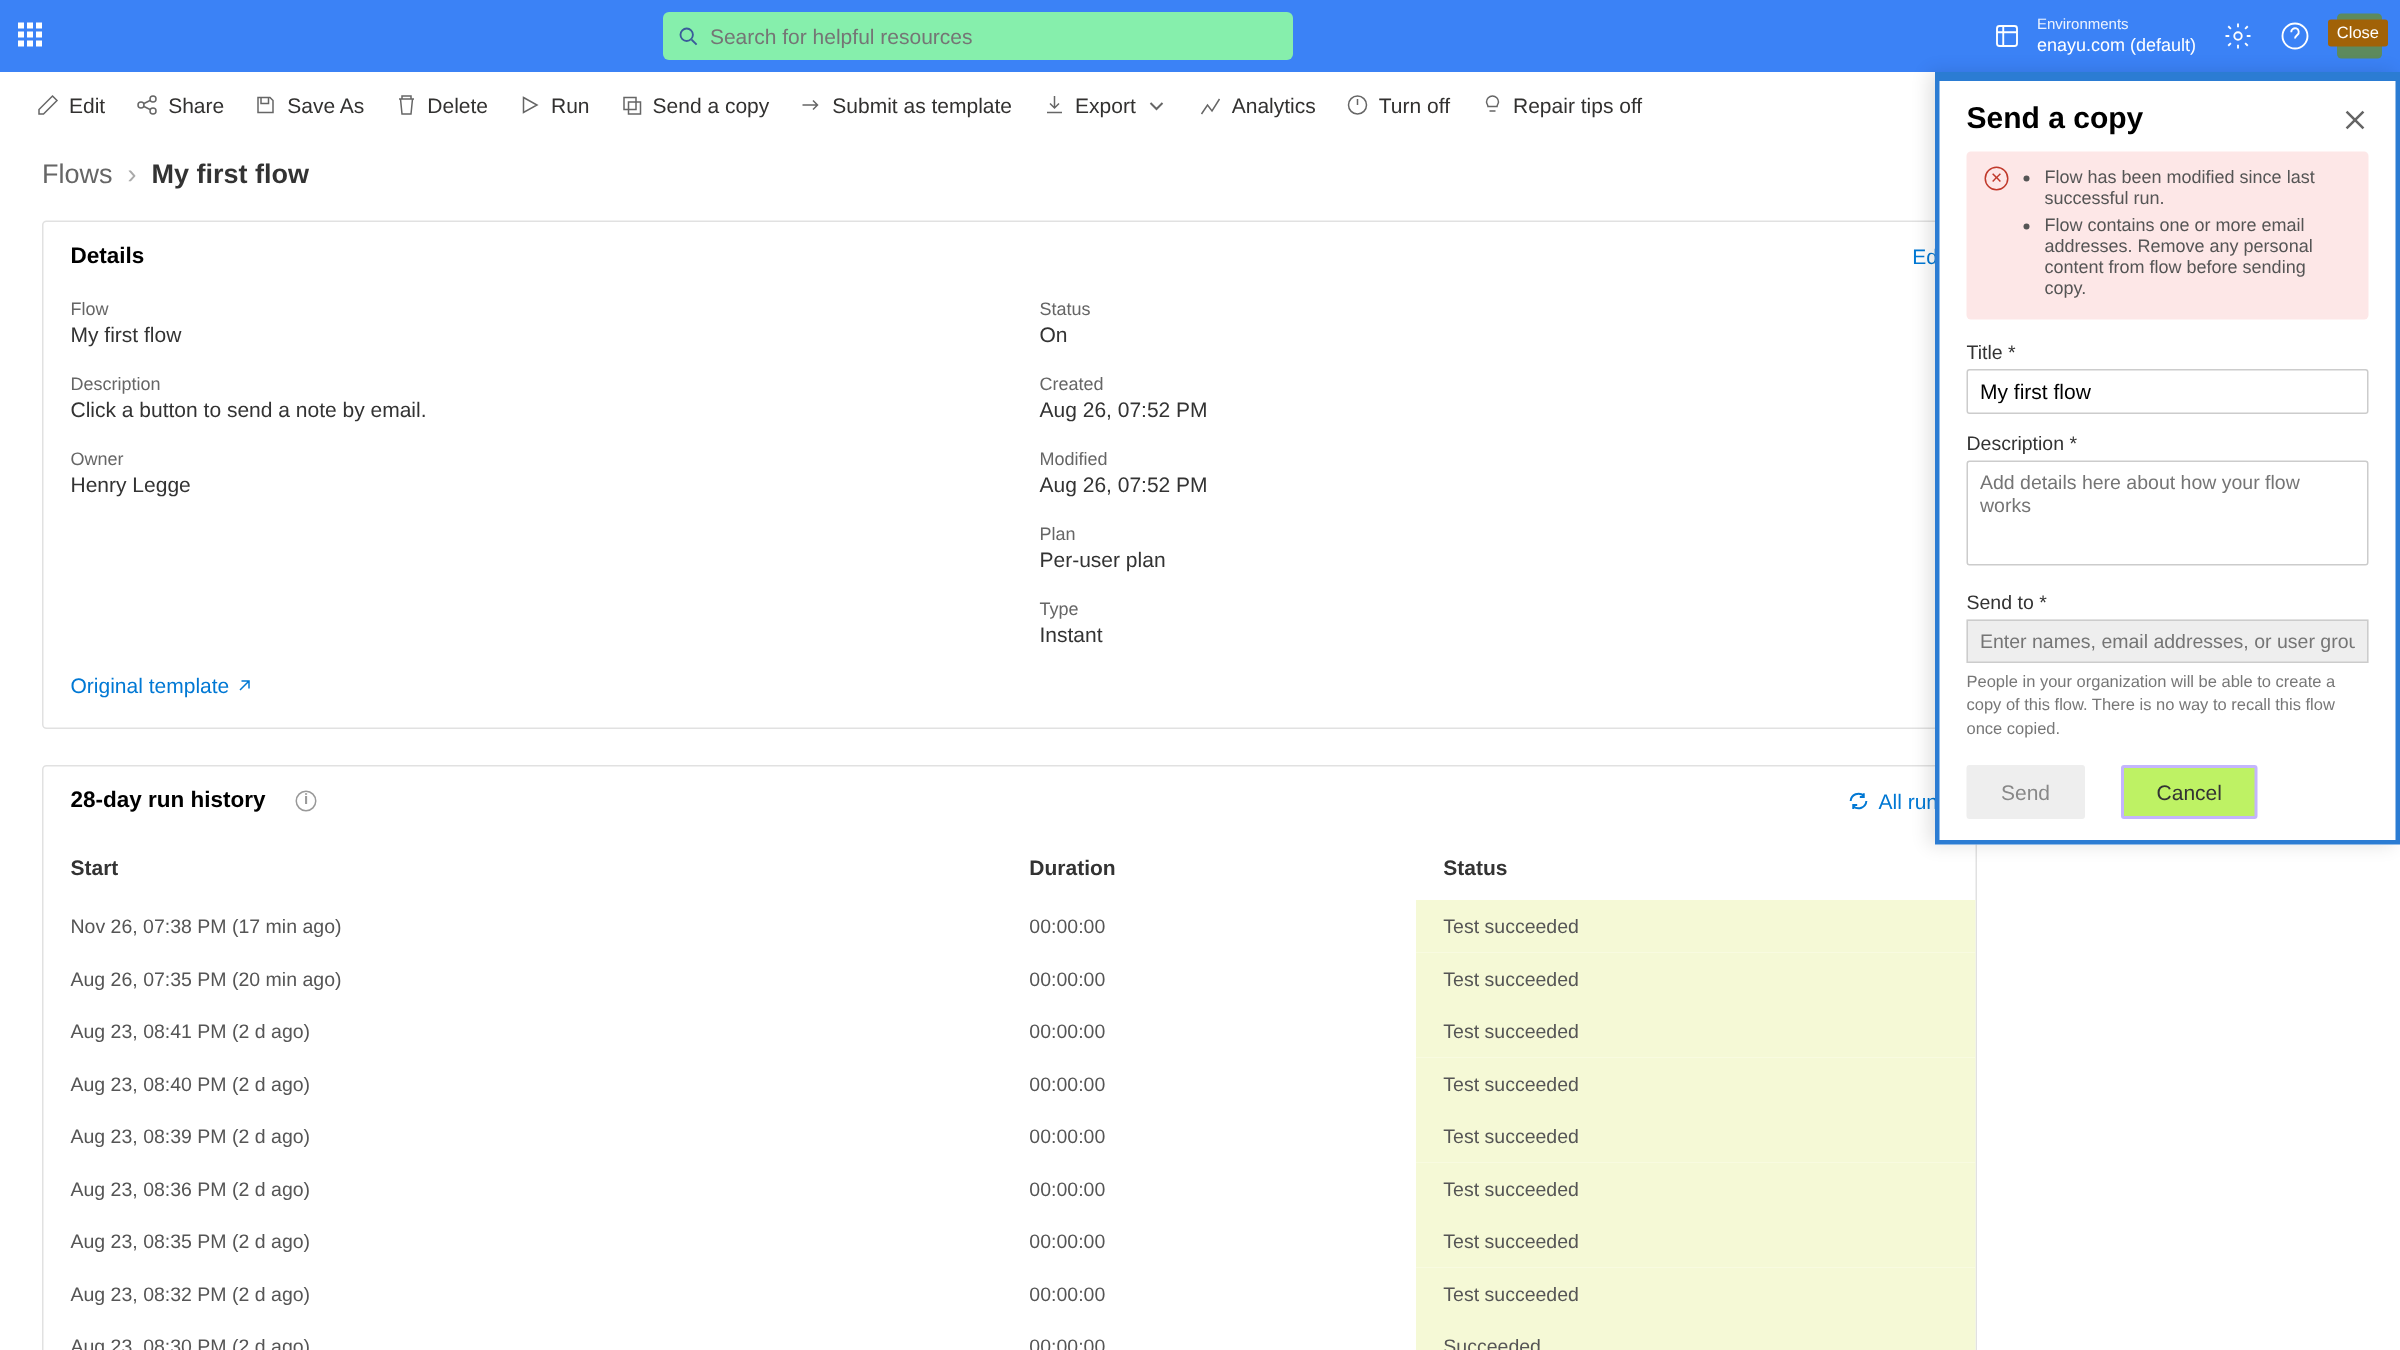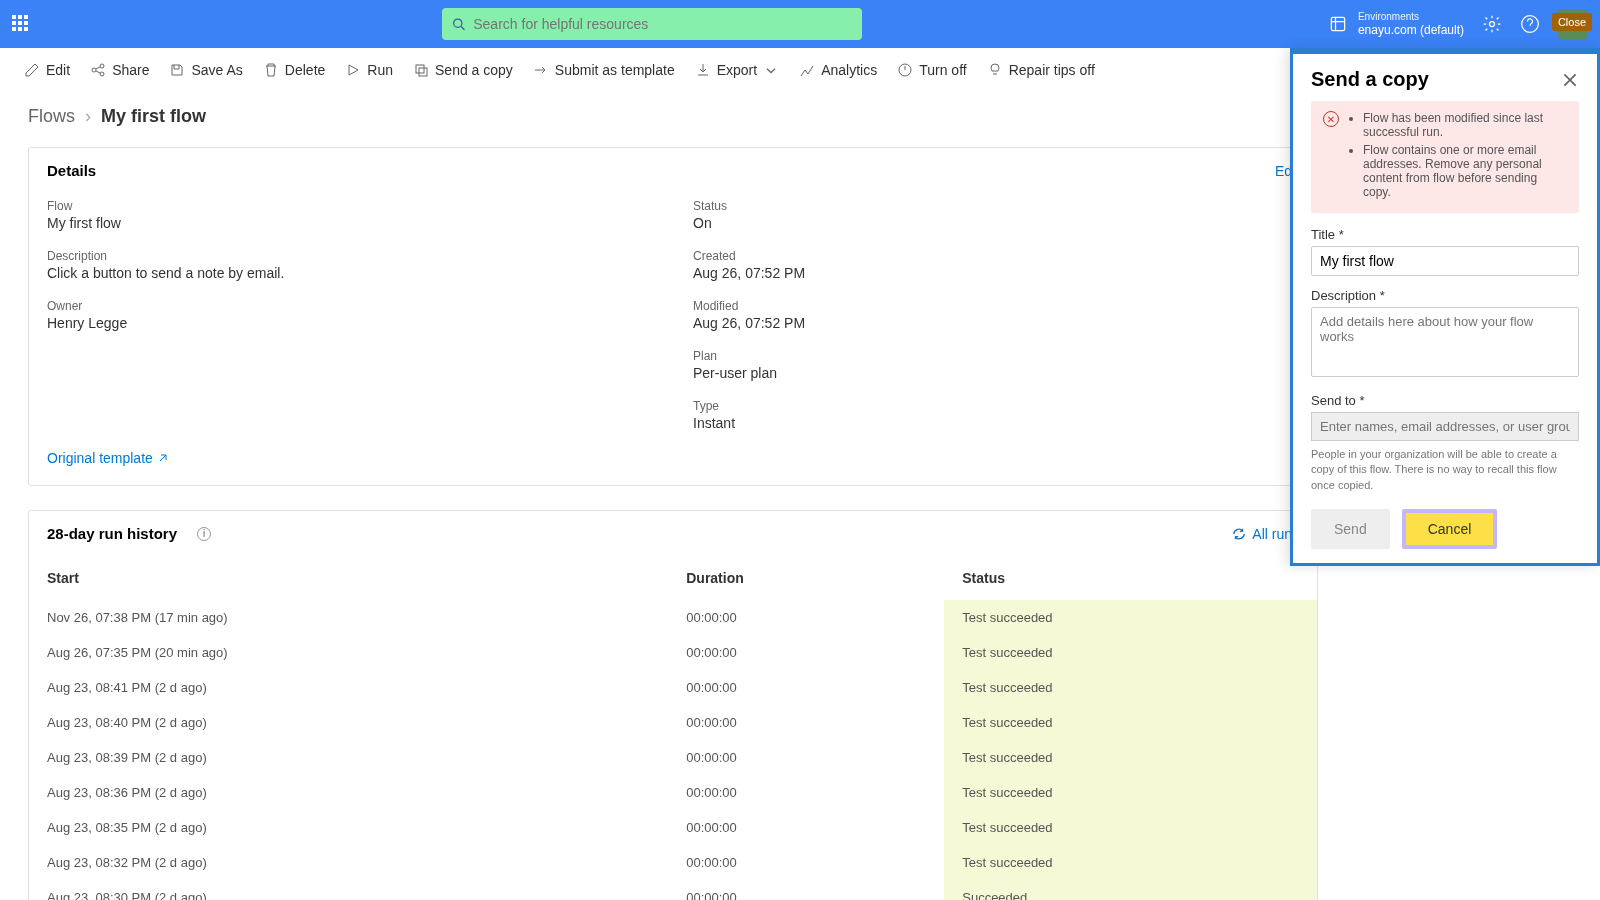--- a/index.html
+++ b/index.html
@@ -75,21 +75,21 @@
 .errbox li { margin-bottom:4px; }
 .fld-label { font-size:13px; color:#333; margin-bottom:4px; }
 .req::after { content:" *"; }
 .txtin { width:100%; border:1px solid #ccc; border-radius:2px; padding:6px 8px; font-size:14px; margin-bottom:12px; }
 .txtarea { width:100%; border:1px solid #ccc; border-radius:2px; padding:6px 8px; font-size:13px; min-height:70px; margin-bottom:12px; resize:none; }
 .sendto-in { width:100%; background:#eee; border:1px solid #ccc; padding:6px 8px; font-size:13px; margin-bottom:6px; }
 .panel-note { font-size:11px; color:#777; line-height:1.4; margin-bottom:16px; }
 .panel-btns { display:flex; gap:12px; }
 .btn { padding:8px 22px; font-size:14px; border-radius:2px; cursor:pointer; }
 .btn-send { background:#eee; border:1px solid #eee; color:#888; }
-.btn-cancel { background:#fde047; border:4px solid #c4b5fd; color:#333; }
+.btn-cancel { background:#bef264; border:2px solid #c4b5fd; color:#333;margin-left:12px; }
 
 .close-tag { position:absolute; top:13px; right:8px; background:#a16207; color:#fff; font-size:11px; padding:3px 6px; border-radius:2px; z-index:60; }
 </style>
 </head>
 <body>
 
 <div class="topbar">
   <div class="waffle">
       <span></span>
       <span></span>

